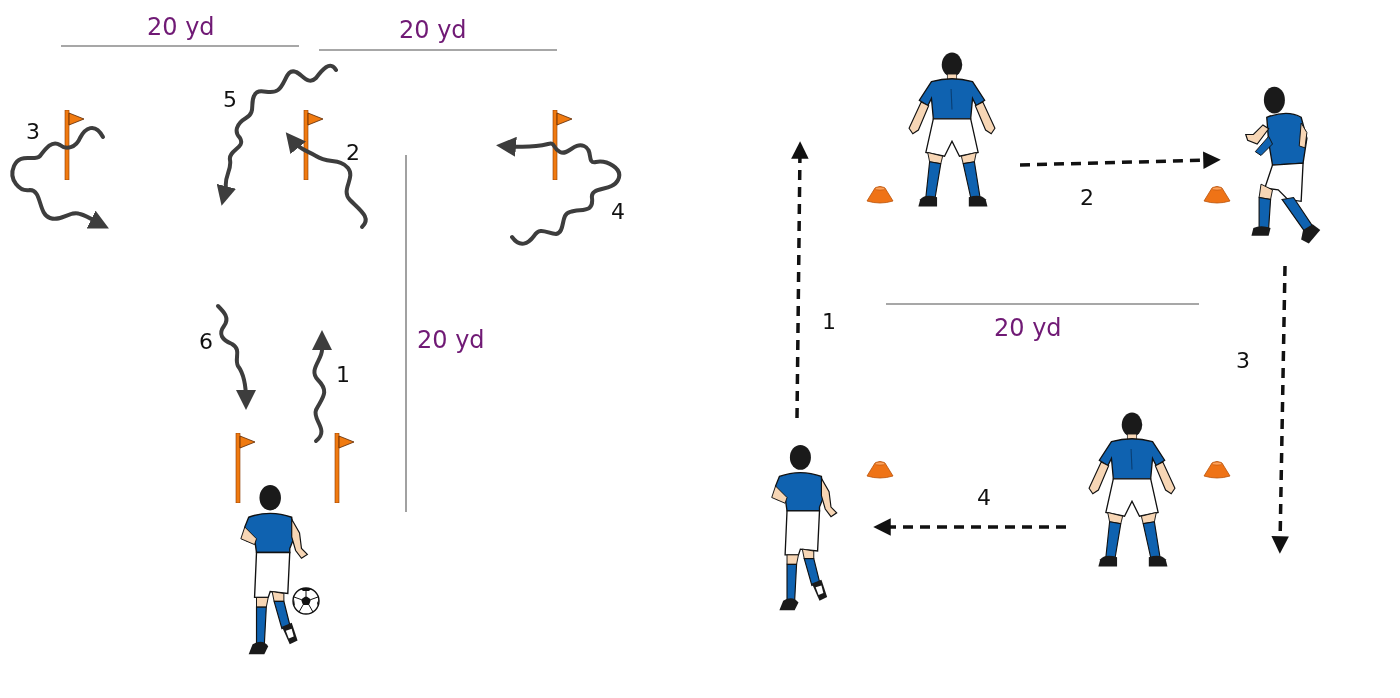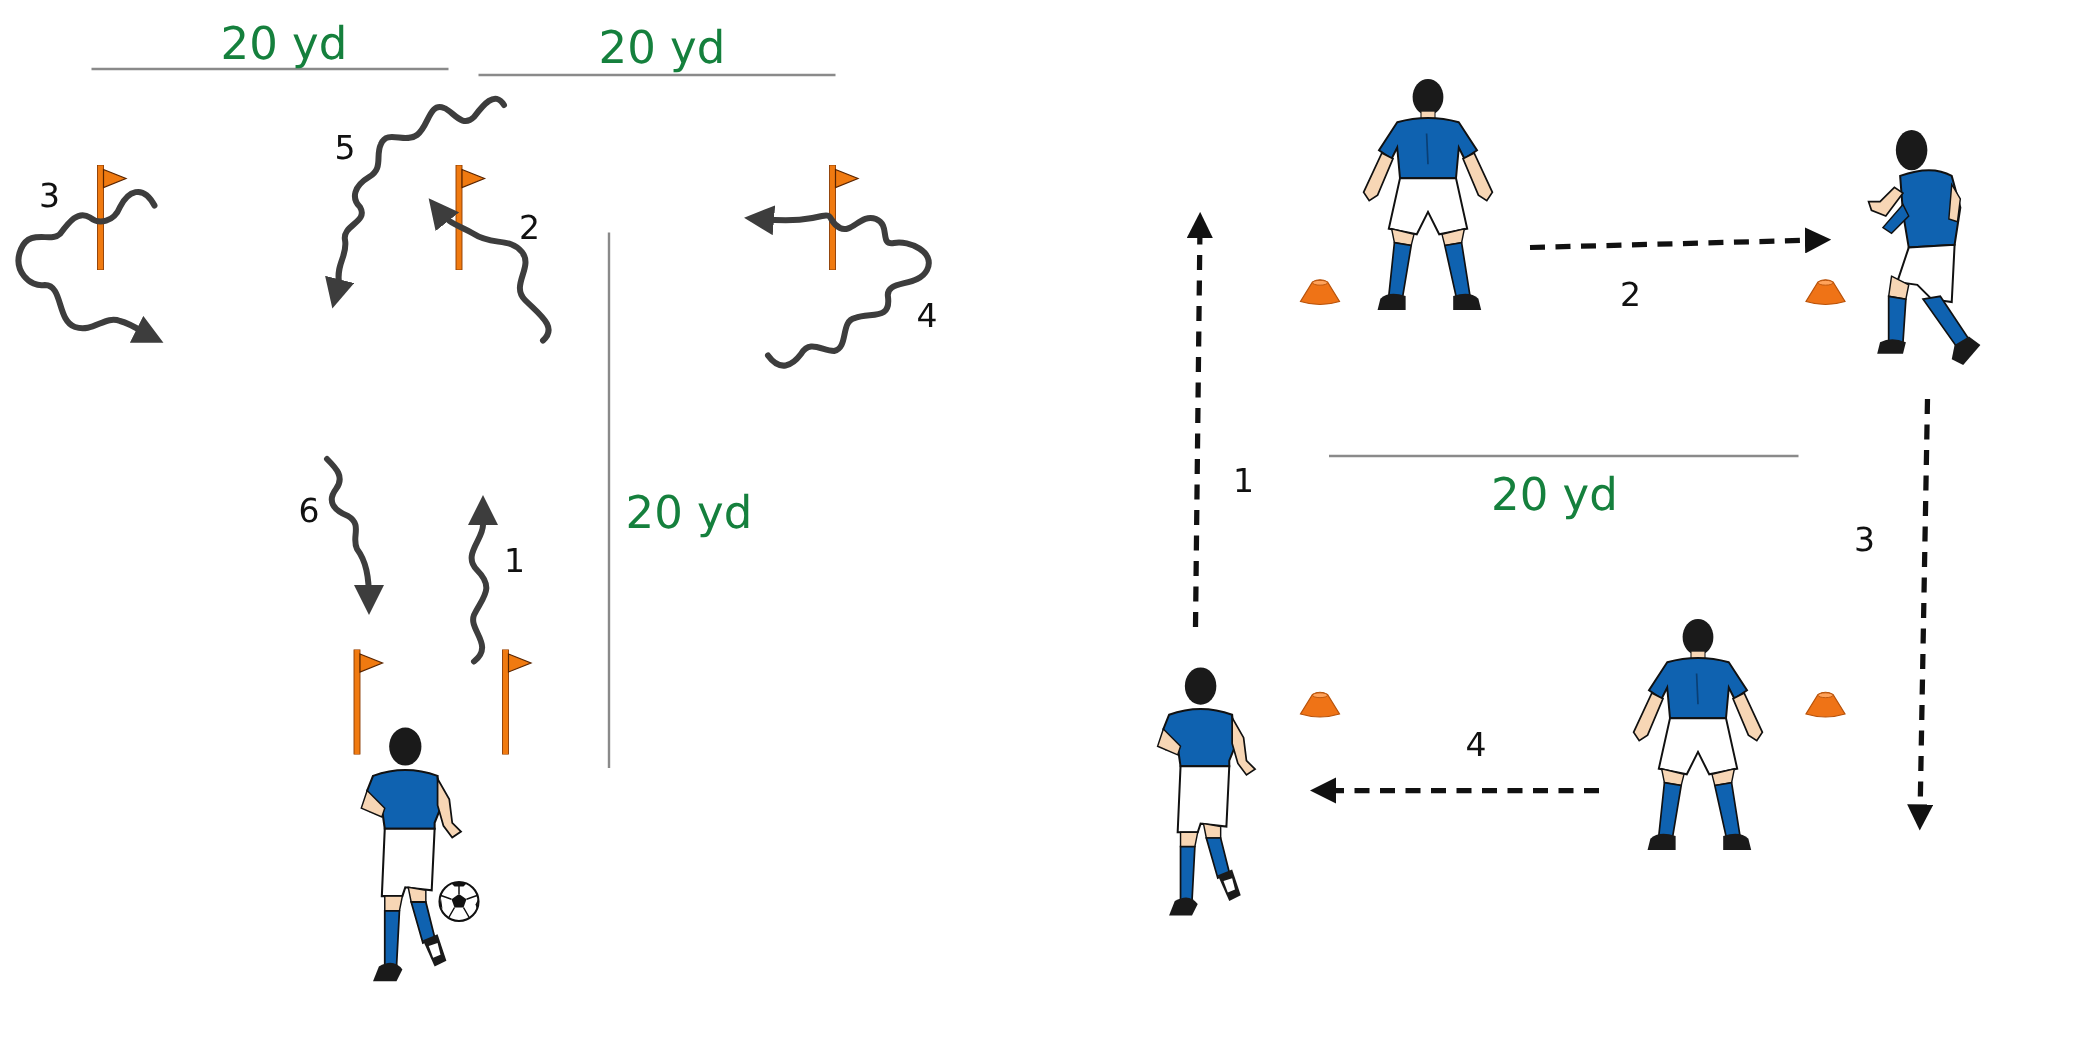--- a/index.html
+++ b/index.html
@@ -2,21 +2,21 @@
 <html><head>
 <meta charset="utf-8">
 <style>
   html, body { margin:0; padding:0; background:#ffffff; }
   body { width:1400px; height:698px; position:relative; overflow:hidden;
          font-family:"DejaVu Sans", "Liberation Sans", sans-serif; }
   .panel { position:absolute; top:0; height:698px; }
   #left-panel { left:0; width:700px; }
   #right-panel { left:700px; width:700px; }
   svg.layer { position:absolute; left:0; top:0; width:100%; height:100%; overflow:visible; }
-  .dim-label { position:absolute; color:#15803d; font-size:30px; line-height:1; white-space:nowrap; }
+  .dim-label { position:absolute; color:#701a75; font-size:24px; line-height:1; white-space:nowrap; }
   .step-label { position:absolute; color:#111; font-size:22px; line-height:1; }
 </style>
 </head>
 <body>
 
 <svg width="0" height="0" style="position:absolute">
   <defs>
     <marker id="arrow-dark" viewBox="0 0 10 10" refX="5" refY="5" markerWidth="5" markerHeight="5" orient="auto-start-reverse">
       <path d="M0,0 L10,5 L0,10 z" fill="#3d3d3d"></path>
     </marker>

